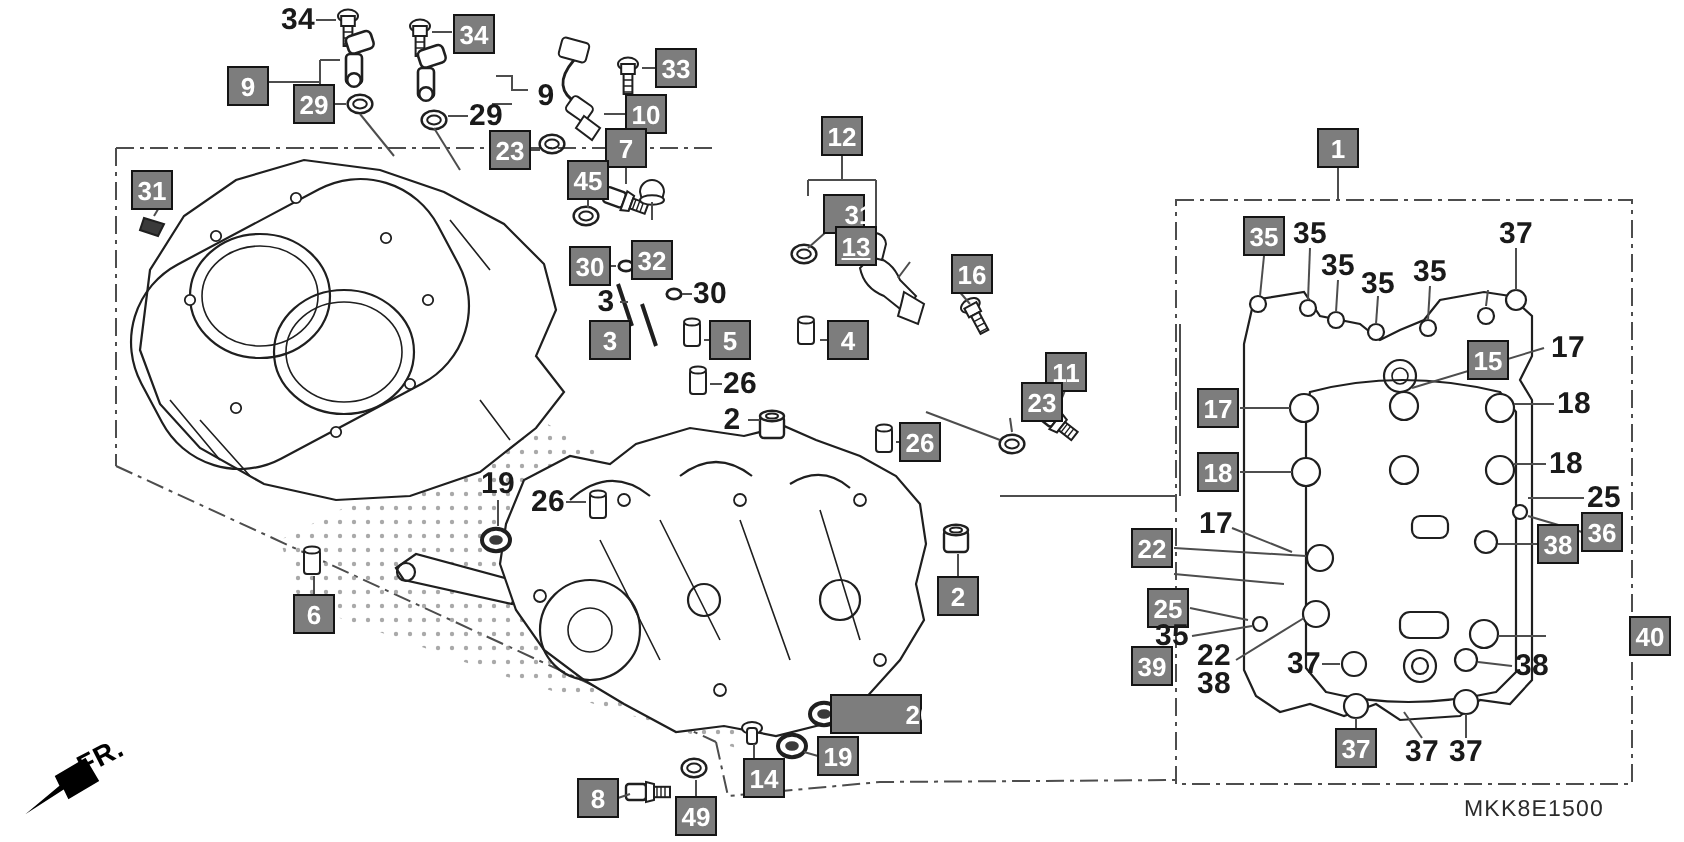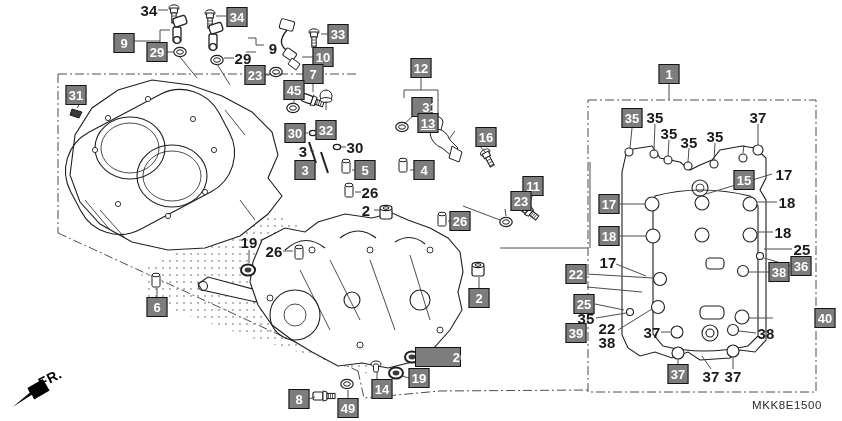--- a/index.html
+++ b/index.html
@@ -5,21 +5,21 @@
   html,body{margin:0;padding:0;background:#fff;}
   #stage{position:relative;width:842px;height:421px;background:#fff;overflow:hidden;
          font-family:"Liberation Sans",sans-serif;}
   #art{position:absolute;left:0;top:0;}
   #callout-layer{position:absolute;left:0;top:0;width:842px;height:421px;}
   .co-box{position:absolute;width:21px;height:20px;background:#7d7d7d;border:1.6px solid #141414;
           color:#fff;font-size:13px;font-weight:700;display:flex;align-items:center;justify-content:center;
           transform:translate(-50%,-50%);box-sizing:border-box;line-height:1;}
   .co-plain{position:absolute;color:#1a1a1a;font-size:15px;font-weight:700;transform:translate(-50%,-50%);
             line-height:1;letter-spacing:0.2px;}
-  #part-code{position:absolute;left:732px;top:399px;width:90px;text-align:right;color:#2b2b2b;
+  #part-code{position:absolute;left:732px;top:399px;width:90px;color:#2b2b2b;
              font-size:11.5px;font-weight:400;letter-spacing:0.6px;}
   #fr{position:absolute;left:8px;top:362px;width:80px;height:56px;}
   #fr .fr-label{position:absolute;left:30px;top:8px;font-size:14px;font-weight:800;color:#000;
                 transform:rotate(-27deg);letter-spacing:0.5px;}
 </style>
 </head>
 <body>
 
 <div id="stage">
 

